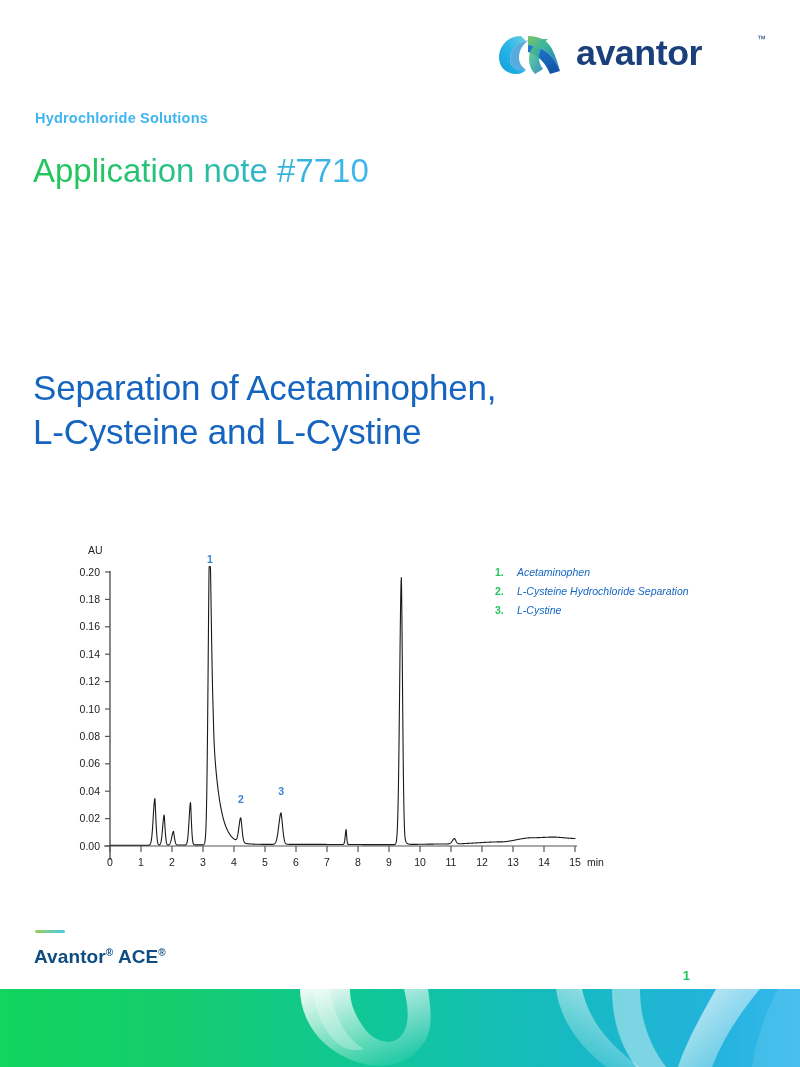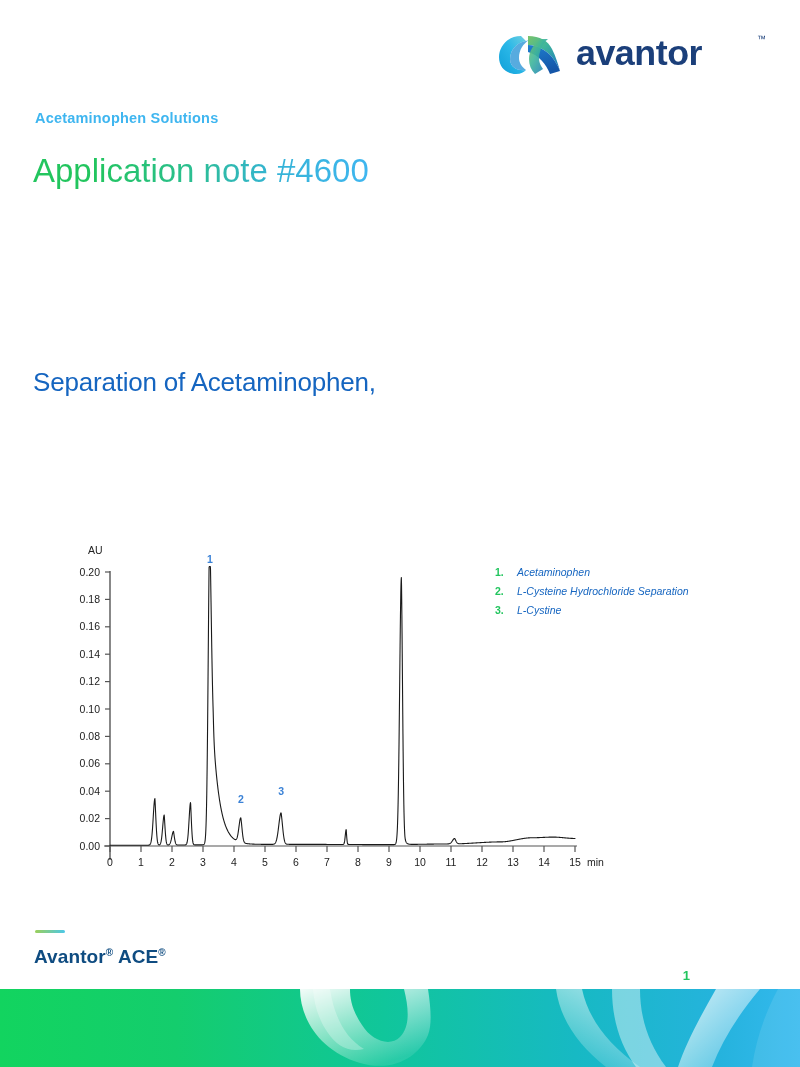--- a/index.html
+++ b/index.html
@@ -21,21 +21,21 @@
   
   .eyebrow{position:absolute;left:35px;top:110px;font-size:14.5px;font-weight:bold;
            color:#3fb6f0;letter-spacing:.2px;}
   .note-no{position:absolute;left:33px;top:152px;font-size:33px;font-weight:300;
            line-height:1.15;white-space:nowrap;
            background:linear-gradient(90deg,#22c55e 0%,#22c55e 18%,#2bbf8e 46%,#34b3d6 72%,#3fb6f0 100%);
            -webkit-background-clip:text;background-clip:text;color:transparent;
            -webkit-text-fill-color:transparent;}
 
   
-  .title{position:absolute;left:33px;top:366px;width:700px;font-size:26px;font-weight:300;
+  .title{position:absolute;left:33px;top:366px;width:700px;font-size:35px;font-weight:300;
          color:#1565c0;line-height:1.27;letter-spacing:-0.2px;}
   .title span{display:block;}
 
   
   .chart{position:absolute;left:0px;top:540px;width:800px;height:360px;}
   .chart-svg{display:block;}
 
   
   .legend{position:absolute;left:495px;top:566px;width:290px;}
   .legend-row{display:flex;align-items:flex-start;margin-bottom:6.5px;font-size:10.5px;line-height:1.2;}
@@ -90,26 +90,27 @@
                L52 43 C48 33 41 24 30 21 Z" fill="url(#sw3)"></path>
       <path d="M44 8 C36 12 31 20 31 28 C31 34 33 39 37 43
                L45 38 C41 33 40 27 42 21 C43 16 46 11 50 8 Z" fill="url(#sw2)" opacity=".9"></path>
     </svg>
     <svg class="logo-word" viewBox="0 0 190 46" width="192" height="46">
       <text x="0" y="35" font-family="Liberation Sans, sans-serif" font-size="38" font-weight="600" fill="#1b3f7a" letter-spacing="-0.5">avantor</text>
     </svg>
     <span class="logo-tm">™</span>
   </div>
 
-  <div class="eyebrow">Acetaminophen Solutions</div>
-
-  <div class="note-no">Application note #4600</div>
+  <div class="eyebrow">Hydrochloride Solutions</div>
+
+  <div class="note-no">Application note #7710</div>
 
   <div class="title">
     <span>Separation of Acetaminophen,</span>
+    <span>L-Cysteine and L-Cystine</span>
   </div>
 
   <div class="chart">
     <svg class="chart-svg" id="chromatogram" width="800" height="360" viewBox="0 0 800 360">
         <line x1="110" y1="31" x2="110" y2="320" stroke="#555" stroke-width="1.4"></line>
         <line x1="104" y1="306" x2="577" y2="306" stroke="#555" stroke-width="1.2"></line>
         <line x1="105" y1="306" x2="110" y2="306" stroke="#555" stroke-width="1.2"></line>
         <text x="100" y="309.6" text-anchor="end" font-size="10.5" font-family="Liberation Sans, sans-serif" fill="#222">0.00</text>
         <line x1="105" y1="278.6" x2="110" y2="278.6" stroke="#555" stroke-width="1.2"></line>
         <text x="100" y="282.20000000000005" text-anchor="end" font-size="10.5" font-family="Liberation Sans, sans-serif" fill="#222">0.02</text>

